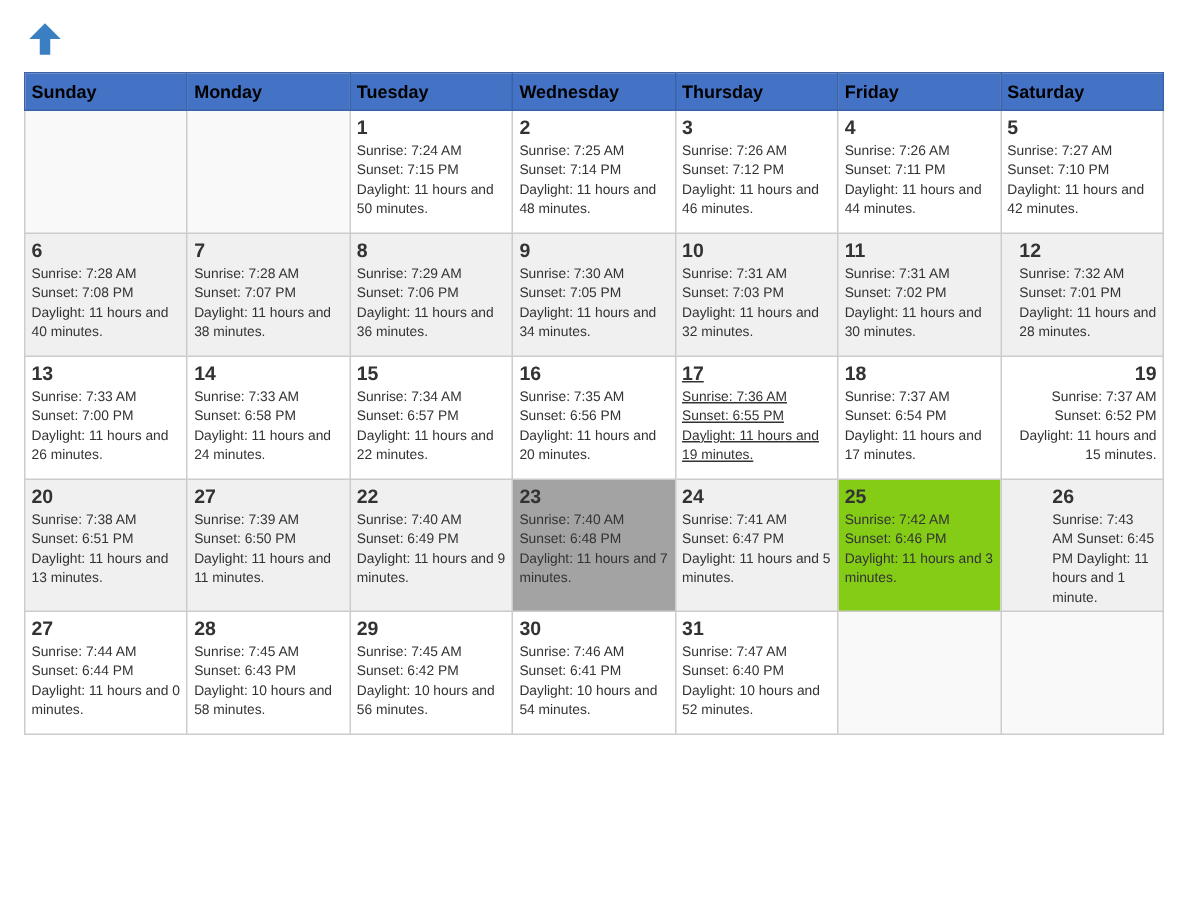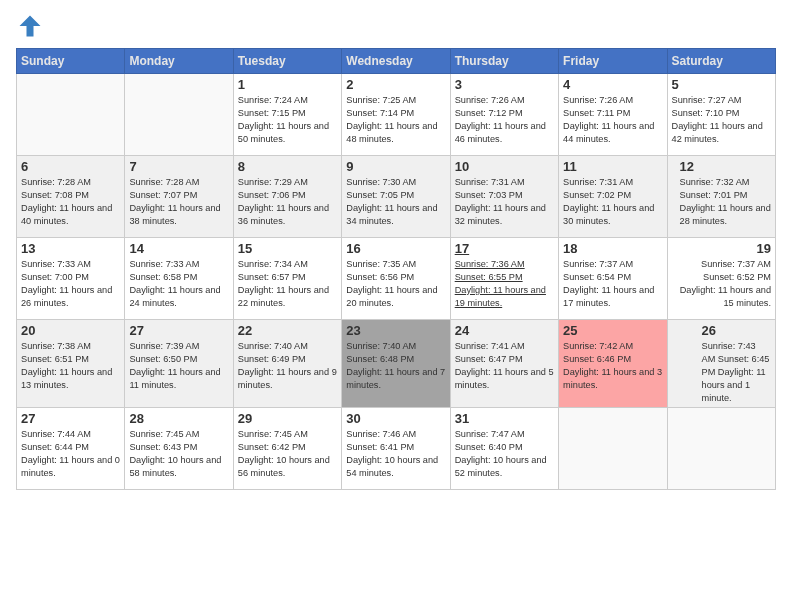--- a/index.html
+++ b/index.html
@@ -51,21 +51,21 @@
       font-size: 14px;
       color: #555;
     }
     .calendar {
       width: 100%;
       border-collapse: collapse;
       border: 1px solid #ccc;
     }
     .calendar th {
       background-color: #4472c4;
-      color: #e5e5e5;
+      color: #000000;
       font-size: 12px;
       font-weight: bold;
       padding: 5px 4px;
       text-align: left;
       border: 1px solid #3a62a8;
     }
     .calendar td {
       width: 14.28%;
       vertical-align: top;
       padding: 3px 4px;
@@ -275,21 +275,21 @@
             <div class="day-info">Sunrise: 7:40 AM
 Sunset: 6:48 PM
 Daylight: 11 hours and 7 minutes.</div>
           </td>
           <td style="background: rgb(240, 240, 240);">
             <span class="day-number">24</span>
             <div class="day-info">Sunrise: 7:41 AM
 Sunset: 6:47 PM
 Daylight: 11 hours and 5 minutes.</div>
           </td>
-          <td style="background: #fca5a5; margin-left: 48px;">
+          <td style="background: #84cc16; margin-left: 48px;">
             <span class="day-number">25</span>
             <div class="day-info">Sunrise: 7:42 AM
 Sunset: 6:46 PM
 Daylight: 11 hours and 3 minutes.</div>
           </td>
           <td style="background: rgb(240, 240, 240); padding-left: 34px;">
             <span class="day-number">26</span>
             <div class="day-info">Sunrise: 7:43 AM
 Sunset: 6:45 PM
 Daylight: 11 hours and 1 minute.</div>

